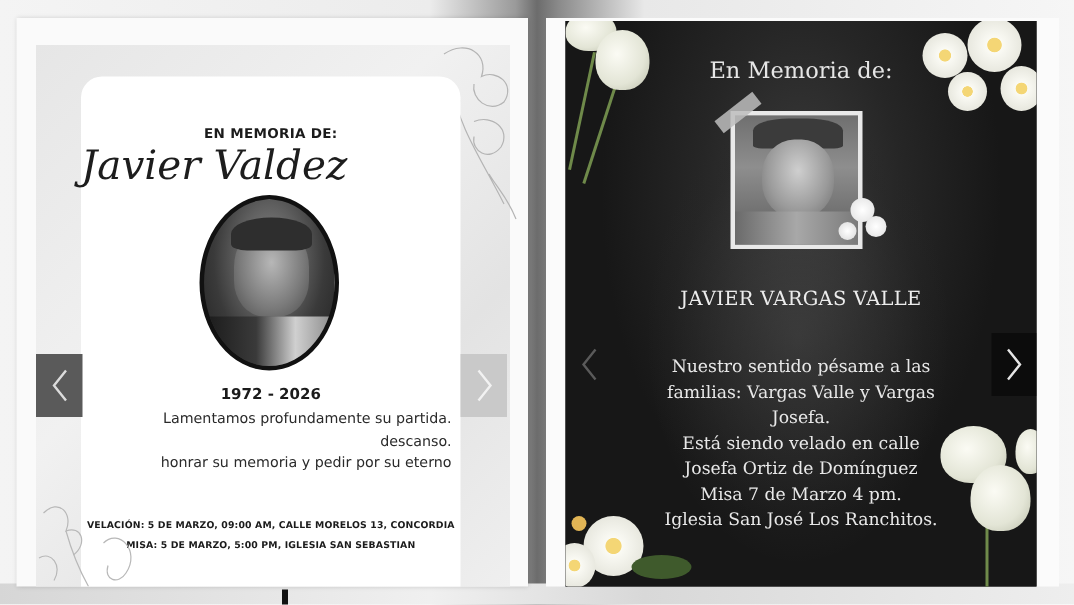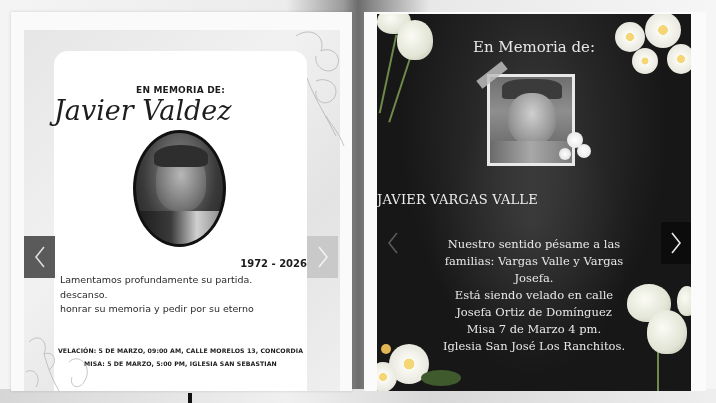--- a/index.html
+++ b/index.html
@@ -50,25 +50,25 @@
   }
   .oval-photo .hair {
     position: absolute; left: 18px; top: 12px; width: 54px; height: 22px; border-radius: 50% 50% 20% 20%;
     background: #2e2e2e;
   }
   .oval-photo .shirt {
     position: absolute; left: 0; top: 78px; width: 100%; height: 40px;
     background: linear-gradient(90deg, #1a1a1a, #3a3a3a 40%, #d0d0d0 70%, #888);
   }
   .years {
-    position: absolute; left: 0; right: 0; top: 207px; text-align: right;
+    position: absolute; left: 0; right: 0; top: 207px; text-align: center;
     font-weight: bold; font-size: 10px; color: #1b1b1b;
   }
   .message {
-    position: absolute; left: 6px; right: 6px; top: 222px; text-align: left;
+    position: absolute; left: 6px; right: 6px; top: 222px; text-align: right;
     font-size: 9.5px; line-height: 14.5px; color: #2a2a2a;
   }
   .details {
     position: absolute; left: 0; right: 0; top: 294px; text-align: center;
     font-weight: bold; font-size: 6.2px; line-height: 12.5px; color: #1b1b1b; letter-spacing: 0.1px;
   }
   .cursor-mark {
     position: absolute; left: 134px; top: 342px; width: 4px; height: 11px; background: #111;
   }
   .nav-btn {
@@ -105,21 +105,21 @@
     overflow: hidden;
   }
   .photo-sq .cap { position: absolute; left: 12px; top: 2px; width: 60px; height: 20px; border-radius: 40% 40% 10% 10%; background: #3b3b3b; }
   .photo-sq .face { position: absolute; left: 18px; top: 16px; width: 48px; height: 52px; border-radius: 45%; background: radial-gradient(ellipse at 50% 40%, #cfcfcf, #9a9a9a 60%, #6d6d6d); }
   .photo-sq .body { position: absolute; left: 0; top: 64px; width: 100%; height: 30px; background: linear-gradient(90deg, #6a6a6a, #a8a8a8, #7a7a7a); }
   .tape {
     position: absolute; left: 99px; top: 56px; width: 32px; height: 10px; background: #bdbdbd; opacity: 0.85;
     transform: rotate(-38deg);
   }
   .r-name {
-    position: absolute; left: 0; right: 0; top: 178px; 
+    position: absolute; left: 0; right: 0; top: 178px; text-align: center;
     font-family: "DejaVu Serif", serif; font-size: 13px; color: #ececec; letter-spacing: 0.2px;
   }
   .r-message {
     position: absolute; left: 10px; right: 10px; top: 222px; text-align: center;
     font-family: "DejaVu Serif", serif; font-size: 11.5px; line-height: 17px; color: #e8e8e8;
   }
   .r-prev { left: 12px; top: 220px; background: transparent; }
   .r-next { left: 296px; top: 220px; width: 30px; background: #0c0c0c; }
 
   .flower-white {

